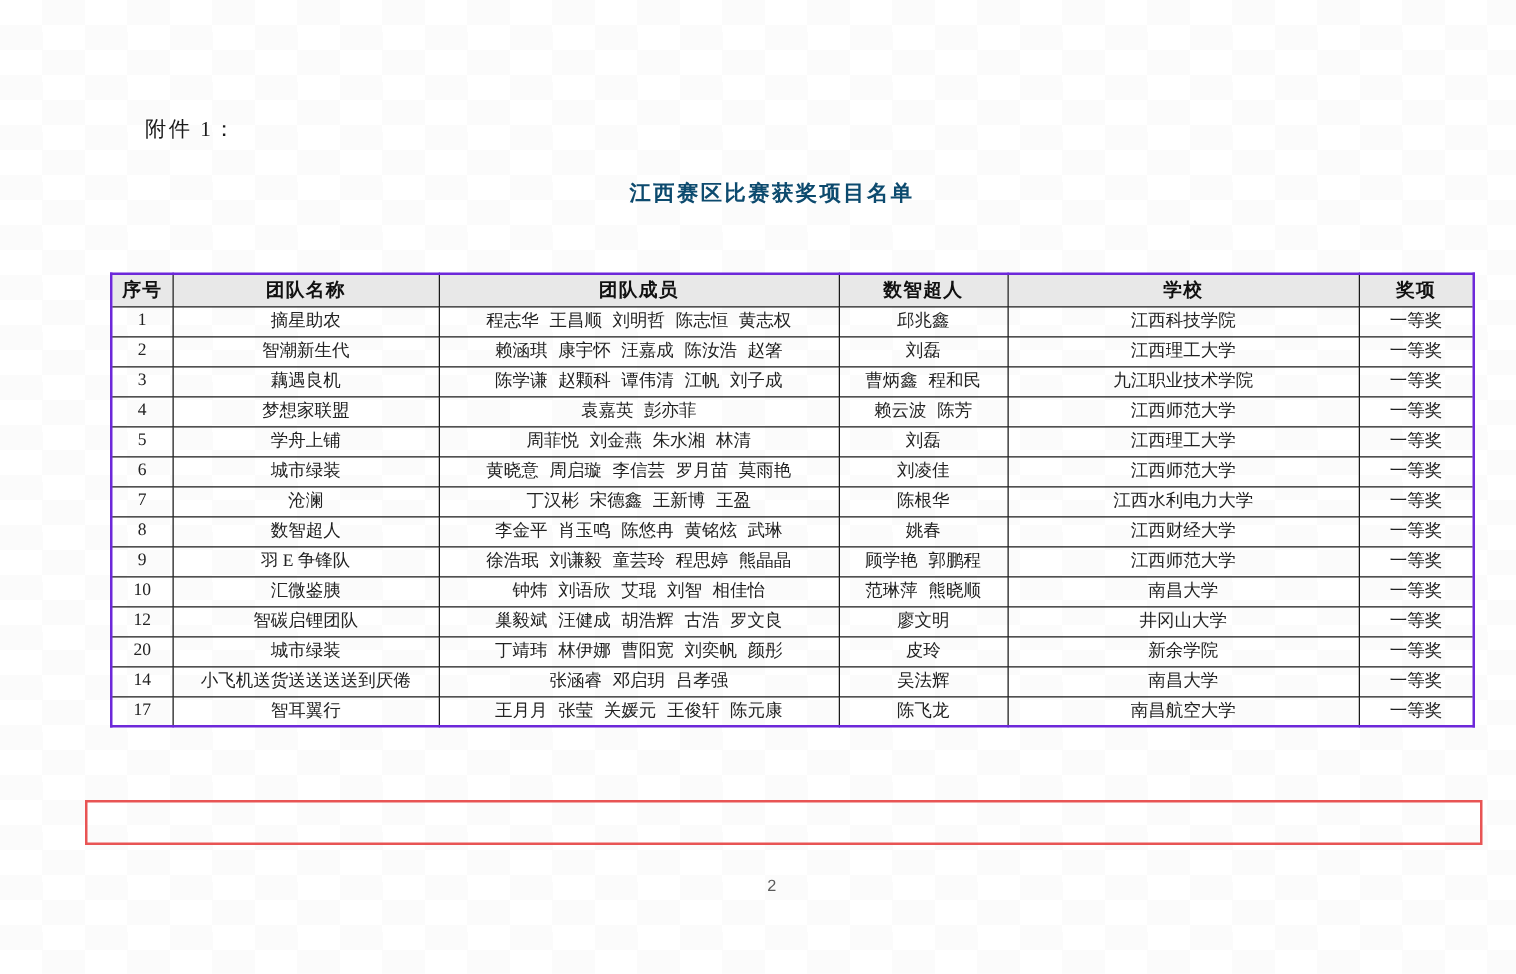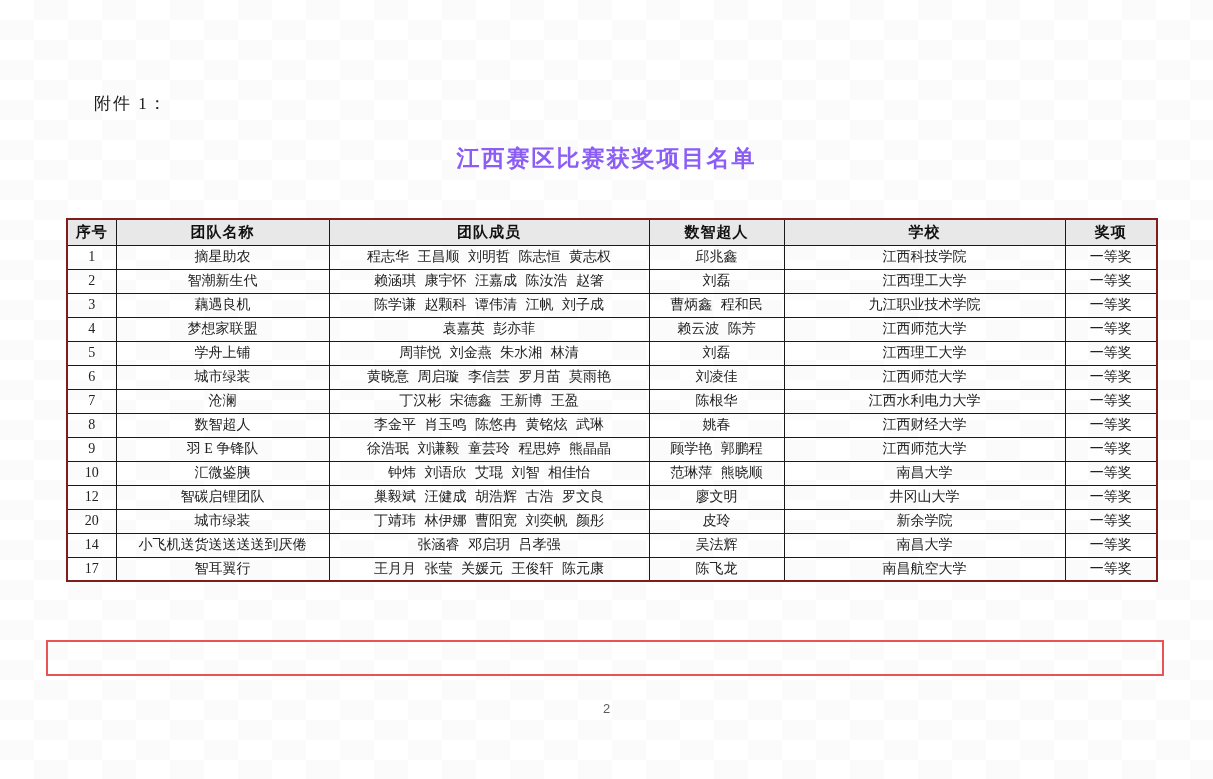--- a/index.html
+++ b/index.html
@@ -6,35 +6,35 @@
   html,body { width:1213px; height:779px; }
   body {
     font-family:"Liberation Serif","DejaVu Serif",serif;
     background-color:#ffffff;
     background-image:repeating-conic-gradient(#fbfbfb 0% 25%, #ffffff 0% 50%);
     background-size:68px 40px;
     color:#111;
     position:relative;
     overflow:hidden;
   }
-  .page { position:absolute; inset:0; }
+  .page { position:absolute; inset:0;margin-left:22px; }
   .attachment-label {
     position:absolute; left:94px; top:92px;
     font-size:17px; letter-spacing:2px; color:#1a1a1a;
   }
   .doc-title {
     position:absolute; left:0; top:143px; width:100%;
-    text-align:center; font-size:23px; font-weight:bold;
-    letter-spacing:2px; color:#8b5cf6;
+    text-align:center; font-size:17px; font-weight:bold;
+    letter-spacing:2px; color:#0c4a6e;
   }
   table.award-table {
     position:absolute; left:66px; top:218px;
     width:1090px; table-layout:fixed;
     border-collapse:collapse;
-    border:2px solid #7f1d1d;
+    border:2px solid #6d28d9;
     font-size:14px;
   }
   .award-table th, .award-table td {
     border:1px solid #1a1a1a;
     text-align:center; vertical-align:middle;
     overflow:hidden; white-space:nowrap;
     padding:0 2px;
   }
   .award-table th {
     height:26px; background:#e8e8e8;

